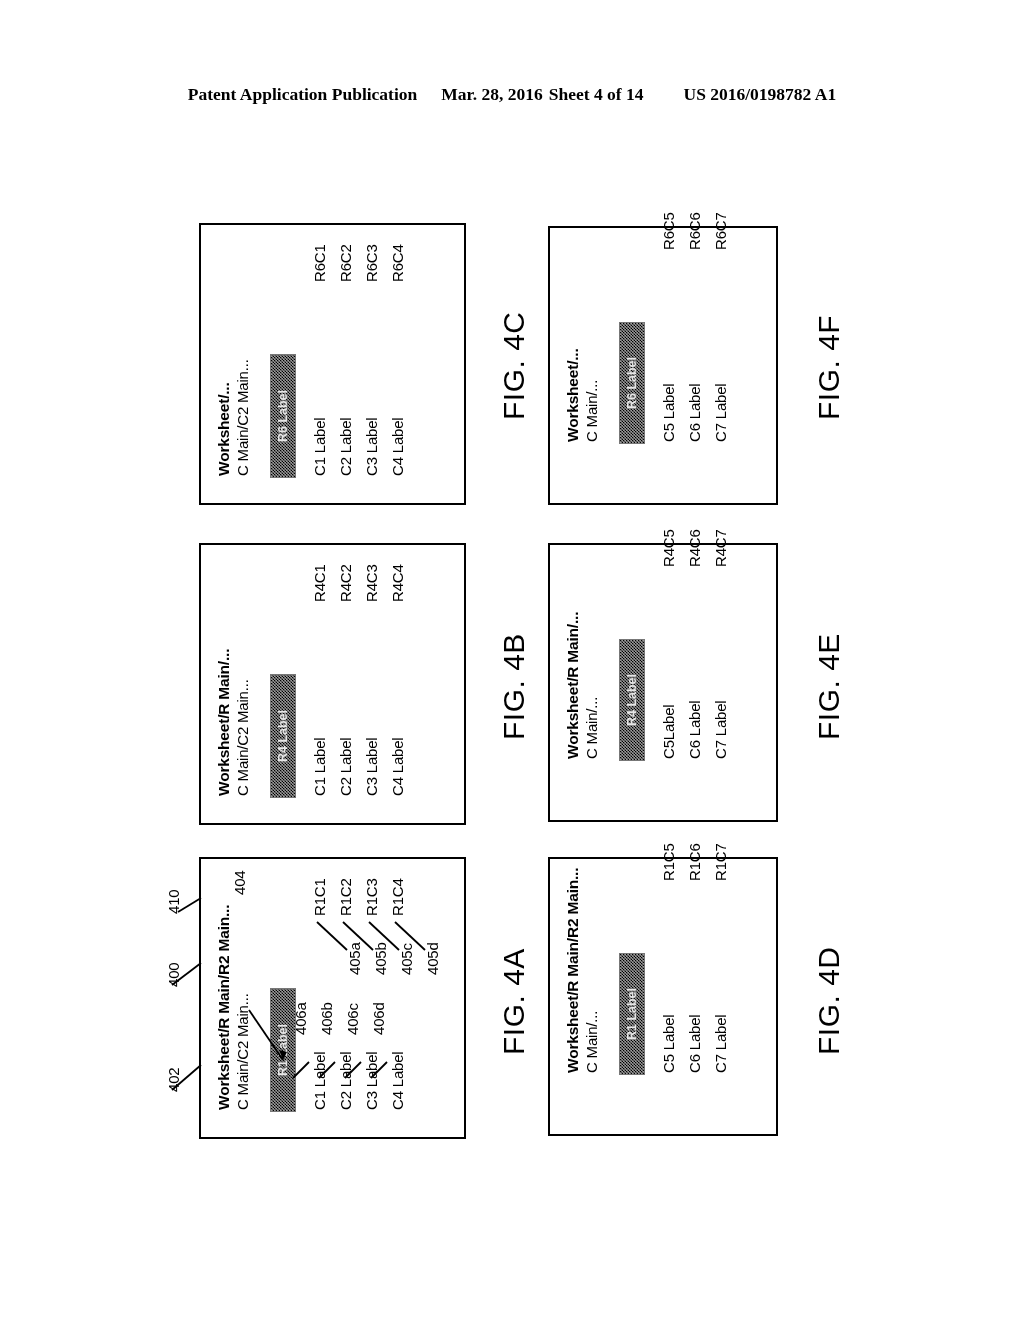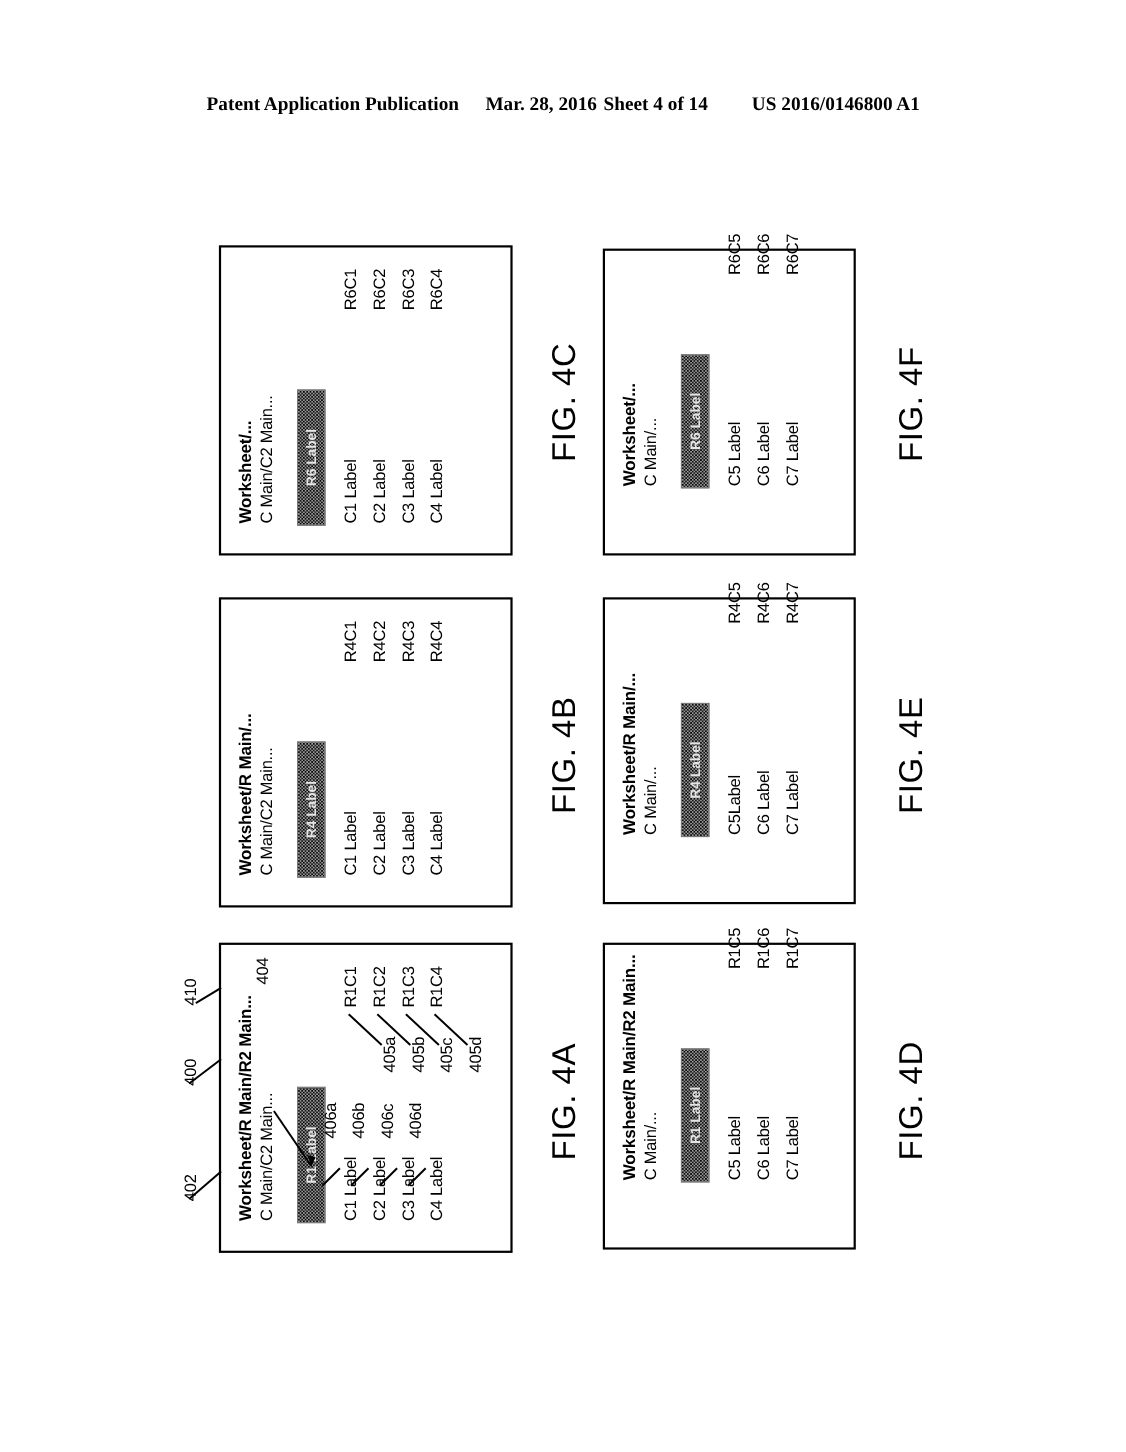--- a/index.html
+++ b/index.html
@@ -122,21 +122,21 @@
     position:absolute;
     left:0;top:0;
     overflow:visible;
     pointer-events:none;
   }
 </style>
 </head>
 <body>
 
 <div class="page-header">
-  <span class="hdr-pub">Patent Application Publication</span><span class="hdr-date">Mar. 28, 2016</span><span class="hdr-sheet">Sheet 4 of 14</span><span class="hdr-num">US 2016/0146800 A1</span>
+  <span class="hdr-pub">Patent Application Publication</span><span class="hdr-date">Mar. 28, 2016</span><span class="hdr-sheet">Sheet 4 of 14</span><span class="hdr-num">US 2016/0198782 A1</span>
 </div>
 
 <div class="panel" style="left:199px;top:223px;width:267px;height:282px;">
   <div class="rot" style="width:282px;height:267px;transform:rotate(-90deg) translate(-267px,0);">
     <div class="panel-inner" style="width:282px;height:267px;">
       <div class="bc-title" style="left:16px;top:14px;">Worksheet/...</div>
       <div class="bc-sub" style="left:16px;top:33px;">C Main/C2 Main...</div>
       <div class="rowlabel-box" style="left:14px;top:69px;width:124px;height:26px;">
         <span class="rowlabel-text">R6 Label</span>
       </div>

